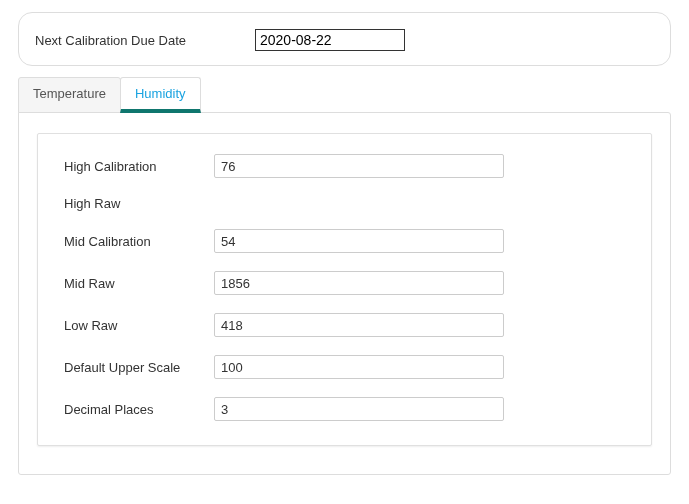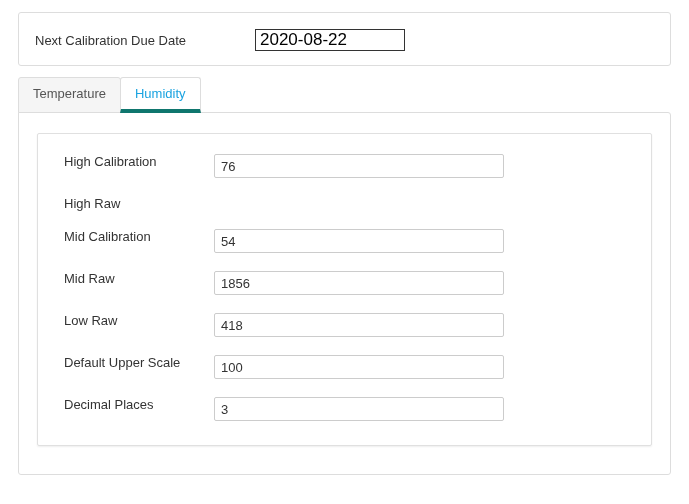--- a/index.html
+++ b/index.html
@@ -10,38 +10,38 @@
     font-size: 13px;
     color: #333;
     background: #fff;
     width: 689px;
   }
   .outer {
     margin: 12px 18px 0 18px;
   }
   .top-box {
     border: 1px solid #ddd;
-    border-radius: 3px;
+    border-radius: 14px;
     padding: 16px 16px 14px 16px;
     display: flex;
     align-items: center;
     margin-bottom: 10px;
   }
   .date-label {
     flex: 0 0 220px;
     font-size: 13px;
     color: #333;
   }
   .date-input {
     width: 150px;
     height: 22px;
     border: 1px solid #333;
     padding: 2px 4px;
     font-family: inherit;
-    font-size: 17px;
+    font-size: 14px;
   }
 
   .tabs {
     display: flex;
     position: relative;
     bottom: -1px;
   }
   .tab {
     padding: 8px 14px;
     border: 1px solid #ddd;
@@ -63,21 +63,21 @@
     padding: 20px 18px 28px 18px;
   }
   .inner-panel {
     border: 1px solid #e0e0e0;
     border-radius: 2px;
     box-shadow: 0 1px 2px rgba(0,0,0,0.07);
     padding: 20px 26px 20px 26px;
   }
   .form-row {
     display: flex;
-    align-items: flex-start;
+    align-items: center;
     margin-bottom: 18px;
   }
   .form-row:last-child { margin-bottom: 4px; }
   .form-label {
     flex: 0 0 150px;
     font-size: 13px;
     color: #333;
   }
   .form-input {
     flex: 0 0 290px;

